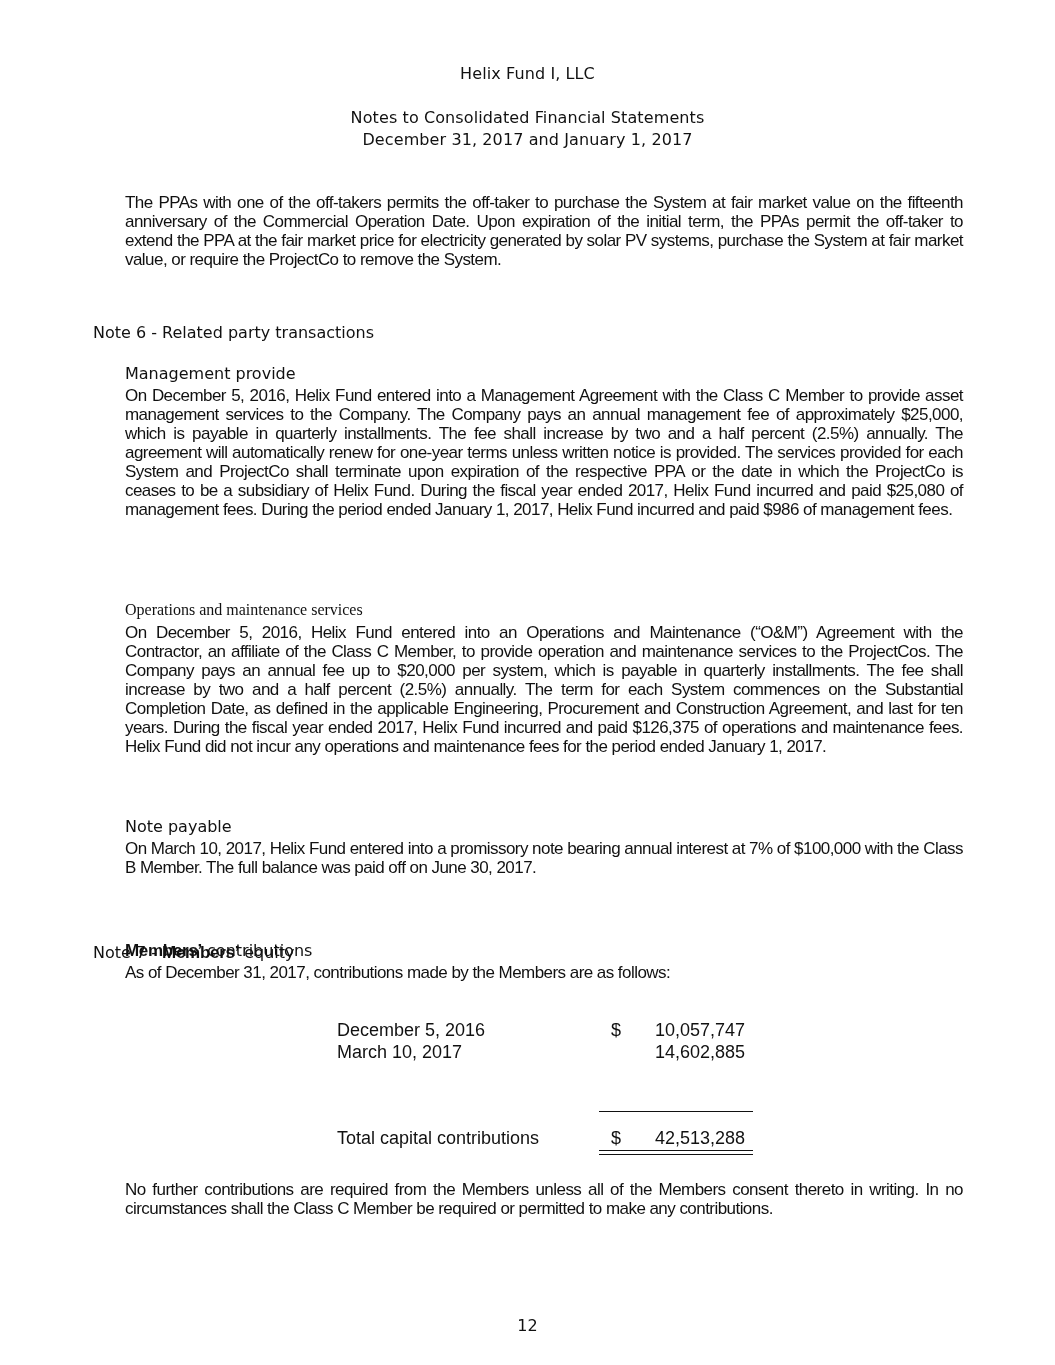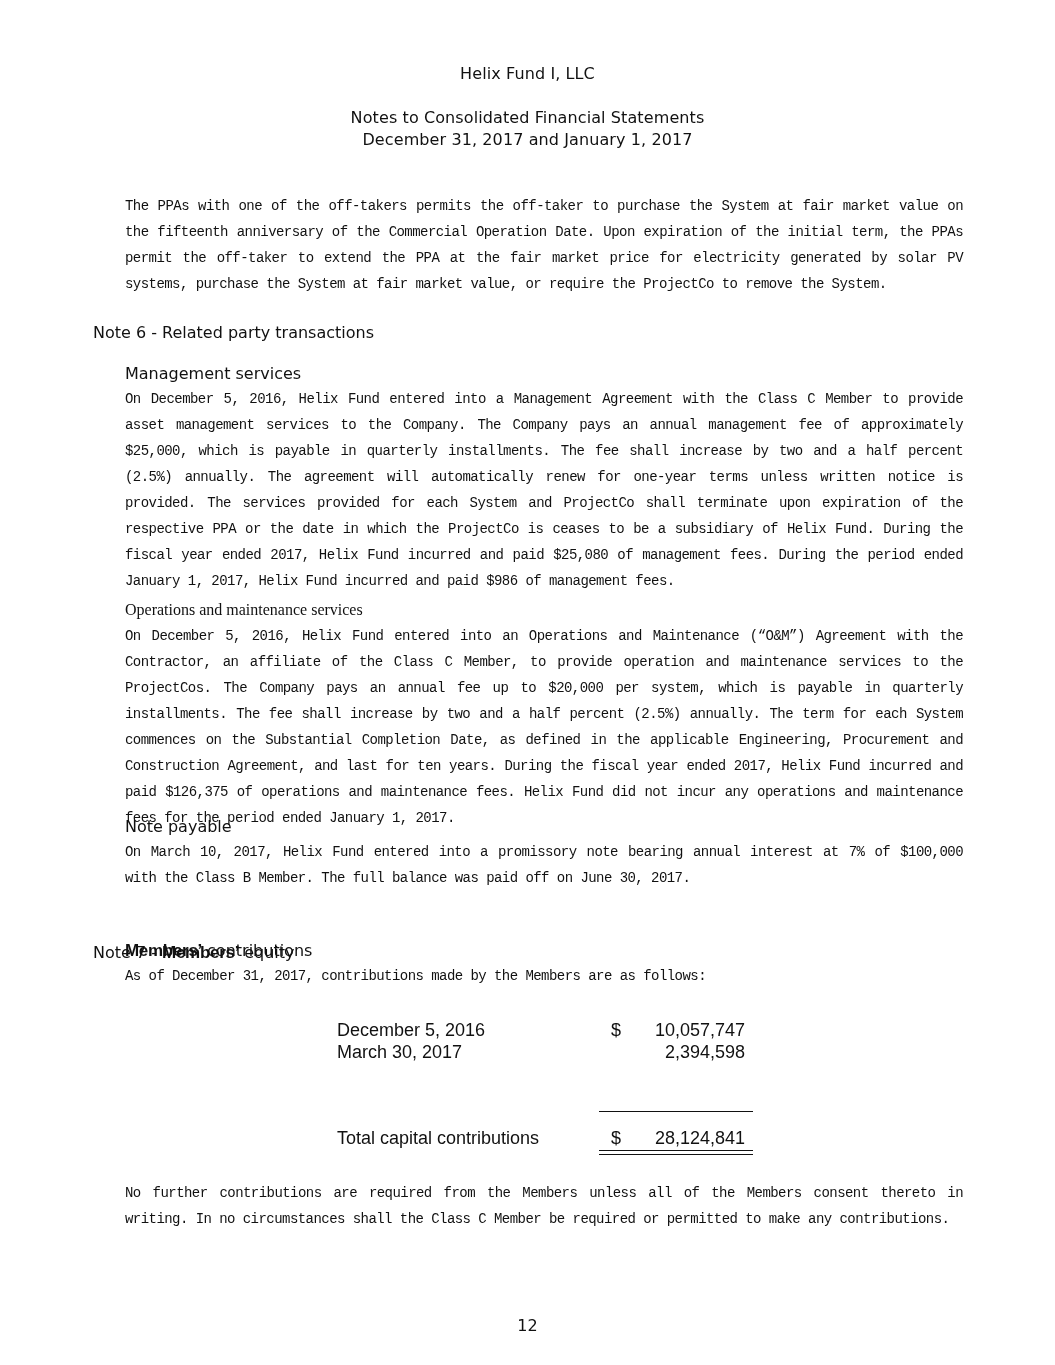--- a/index.html
+++ b/index.html
@@ -4,21 +4,21 @@
   <style>
     html, body { margin: 0; padding: 0; background: #ffffff; }
     body {
       width: 1055px; height: 1365px; position: relative; overflow: hidden;
       color: #111111;
       font-family: "Liberation Sans", sans-serif;
     }
     .hdr { position: absolute; left: 0; width: 1055px; text-align: center; font-family: "DejaVu Sans", sans-serif; font-size: 16px; letter-spacing: 0.1px; }
     .para {
       position: absolute; left: 125px; width: 838px;
-      font-family: Liberation Mono, monospace; font-size: 14px; line-height: 26px;
+      font-family: Liberation Sans, sans-serif; font-size: 17px; line-height: 19px;
       text-align: justify; letter-spacing: -0.55px; word-spacing: 0px;
     }
     .note-heading { position: absolute; left: 93px; font-family: "DejaVu Sans", sans-serif; font-size: 16px; }
     .sub-heading { position: absolute; left: 125px; font-family: "DejaVu Sans", sans-serif; font-size: 16px; }
     .bold { font-family: "Liberation Sans", sans-serif; font-weight: bold; font-size: 17px; letter-spacing: -0.3px; }
     .tbl { position: absolute; left: 337px; top: 1020px; width: 420px; font-family: "Liberation Sans", sans-serif; font-size: 18px; }
     .row { position: relative; height: 22px; }
     .row .lbl { position: absolute; left: 0; top: 0; }
     .row .cur { position: absolute; left: 274px; top: 0; }
     .row .amt { position: absolute; right: 12px; top: 0; text-align: right; }
@@ -30,21 +30,21 @@
 <body>
 
 <div class="hdr" style="top:64px;">Helix Fund I, LLC</div>
 <div class="hdr" style="top:108px;">Notes to Consolidated Financial Statements</div>
 <div class="hdr" style="top:130px;">December 31, 2017 and January 1, 2017</div>
 
 <div class="para" style="top:193px;">The PPAs with one of the off-takers permits the off-taker to purchase the System at fair market value on the fifteenth anniversary of the Commercial Operation Date. Upon expiration of the initial term, the PPAs permit the off-taker to extend the PPA at the fair market price for electricity generated by solar PV systems, purchase the System at fair market value, or require the ProjectCo to remove the System.</div>
 
 <div class="note-heading" style="top:323px;">Note 6 - Related party transactions</div>
 
-<div class="sub-heading" style="top:364px;">Management services</div>
+<div class="sub-heading" style="top:364px;">Management provide</div>
 <div class="para" style="top:386px;">On December 5, 2016, Helix Fund entered into a Management Agreement with the Class C Member to provide asset management services to the Company. The Company pays an annual management fee of approximately $25,000, which is payable in quarterly installments. The fee shall increase by two and a half percent (2.5%) annually. The agreement will automatically renew for one-year terms unless written notice is provided. The services provided for each System and ProjectCo shall terminate upon expiration of the respective PPA or the date in which the ProjectCo is ceases to be a subsidiary of Helix Fund. During the fiscal year ended 2017, Helix Fund incurred and paid $25,080 of management fees. During the period ended January 1, 2017, Helix Fund incurred and paid $986 of management fees.</div>
 
 <div class="sub-heading" style="top:601px;font-family:Liberation Serif, serif;">Operations and maintenance services</div>
 <div class="para" style="top:623px;">On December 5, 2016, Helix Fund entered into an Operations and Maintenance (“O&amp;M”) Agreement with the Contractor, an affiliate of the Class C Member, to provide operation and maintenance services to the ProjectCos. The Company pays an annual fee up to $20,000 per system, which is payable in quarterly installments. The fee shall increase by two and a half percent (2.5%) annually. The term for each System commences on the Substantial Completion Date, as defined in the applicable Engineering, Procurement and Construction Agreement, and last for ten years. During the fiscal year ended 2017, Helix Fund incurred and paid $126,375 of operations and maintenance fees. Helix Fund did not incur any operations and maintenance fees for the period ended January 1, 2017.</div>
 
 <div class="sub-heading" style="top:817px;">Note payable</div>
 <div class="para" style="top:839px;">On March 10, 2017, Helix Fund entered into a promissory note bearing annual interest at 7% of $100,000 with the Class B Member. The full balance was paid off on June 30, 2017.</div>
 
 <div class="note-heading" style="top:899px;margin-top:44px;">
   <span>Note 7 - </span><span class="bold">Members’</span><span> equity</span>
@@ -55,28 +55,28 @@
 </div>
 <div class="para" style="top:963px;">As of December 31, 2017, contributions made by the Members are as follows:</div>
 
 <div class="tbl">
   <div class="row">
     <span class="lbl">December 5, 2016</span>
     <span class="cur">$</span>
     <span class="amt">10,057,747</span>
   </div>
   <div class="row">
-    <span class="lbl">March 30, 2017</span>
+    <span class="lbl">March 10, 2017</span>
     <span class="cur"></span>
-    <span class="amt">2,394,598</span>
+    <span class="amt">14,602,885</span>
   </div>
   <div class="rule-single" style="top:91px;"></div>
   <div class="row" style="position:absolute; top:108px; left:0; width:420px;">
     <span class="lbl">Total capital contributions</span>
     <span class="cur">$</span>
-    <span class="amt">28,124,841</span>
+    <span class="amt">42,513,288</span>
   </div>
   <div class="rule-double" style="top:130px;"></div>
 </div>
 
 <div class="para" style="top:1180px;">No further contributions are required from the Members unless all of the Members consent thereto in writing. In no circumstances shall the Class C Member be required or permitted to make any contributions.</div>
 
 <div class="page-num">12</div>
 
 </body></html>

